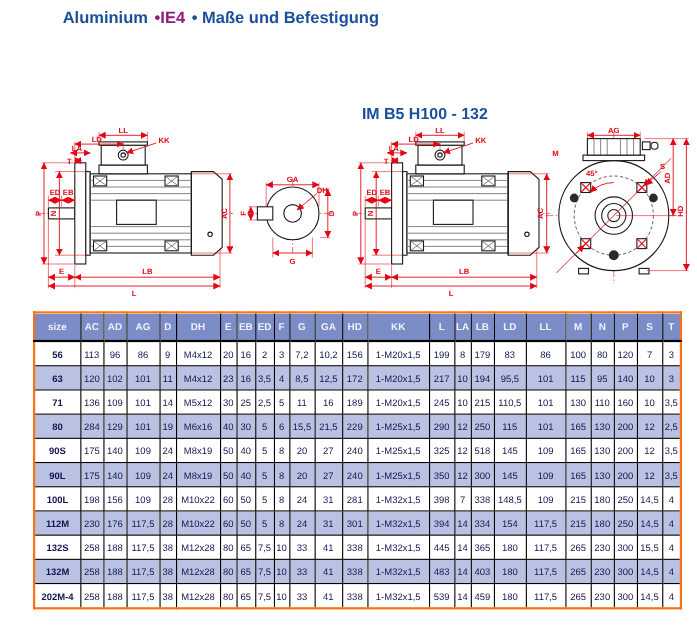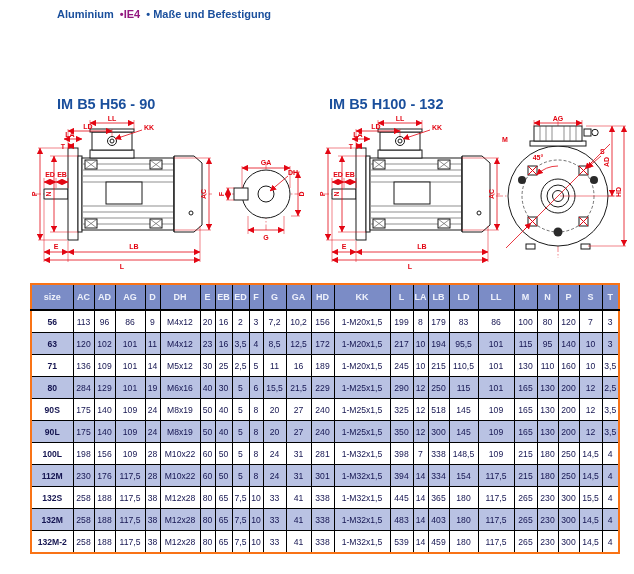--- a/index.html
+++ b/index.html
@@ -1,20 +1,20 @@
 <!DOCTYPE html>
 <html><head>
 <meta charset="utf-8">
 <style>
   html,body{margin:0;padding:0;background:#fff;}
   .page{position:relative;width:634px;height:574px;background:#ffffff;overflow:hidden;
         font-family:"Liberation Sans",sans-serif;}
   
   .title-block{position:absolute;left:57px;top:7px;line-height:1.28;}
-  .t1{font-size:11px;font-weight:bold;color:#1a4f9c;white-space:nowrap;}
+  .t1{font-size:15px;font-weight:bold;color:#1a4f9c;white-space:nowrap;}
   .t2{font-size:16.5px;font-weight:bold;color:#92a7d7;white-space:nowrap;}
   .badge{color:#92187f;margin:0 4px 0 6px;}
   .rest{margin-left:2px;}
   .dtitle{position:absolute;top:96px;font-size:14.5px;font-weight:bold;color:#1a4f9c;white-space:nowrap;}
   .dtitle.l{left:57px;}
   .dtitle.r{left:329px;text-align:center;}
   
   .draw{position:absolute;left:0;top:116px;}
   .blk{stroke:#1a1a1a;stroke-width:1;fill:none;}
   .blkw{stroke:#1a1a1a;stroke-width:1;fill:#ffffff;}
@@ -40,21 +40,20 @@
 </style>
 </head>
 <body>
 
 <div class="page">
 
   <div class="title-block">
     <div class="t1"><span>Aluminium</span><span class="badge">•IE4</span><span class="rest">• Maße und Befestigung</span></div>
   </div>
 
-  <div class="dtitle l">IM B5 H56 - 90</div>
   <div class="dtitle r">IM B5 H100 - 132</div>
 
   <svg class="draw" width="634" height="160" viewBox="0 0 634 160">
     <defs>
       <marker id="arr" viewBox="0 0 10 10" refX="9.5" refY="5" markerWidth="8" markerHeight="8" orient="auto-start-reverse">
         <path d="M0,0 L10,5 L0,10 z" fill="#e30613"></path>
       </marker>
 
       <g id="sideview">
         <line class="cl" x1="4" y1="78" x2="182" y2="78"></line>
@@ -561,21 +560,21 @@
           <td>403</td>
           <td>180</td>
           <td>117,5</td>
           <td>265</td>
           <td>230</td>
           <td>300</td>
           <td>14,5</td>
           <td>4</td>
         </tr>
         <tr>
-          <td class="size">132M-2</td>
+          <td class="size">202M-4</td>
           <td>258</td>
           <td>188</td>
           <td>117,5</td>
           <td>38</td>
           <td>M12x28</td>
           <td>80</td>
           <td>65</td>
           <td>7,5</td>
           <td>10</td>
           <td>33</td>

